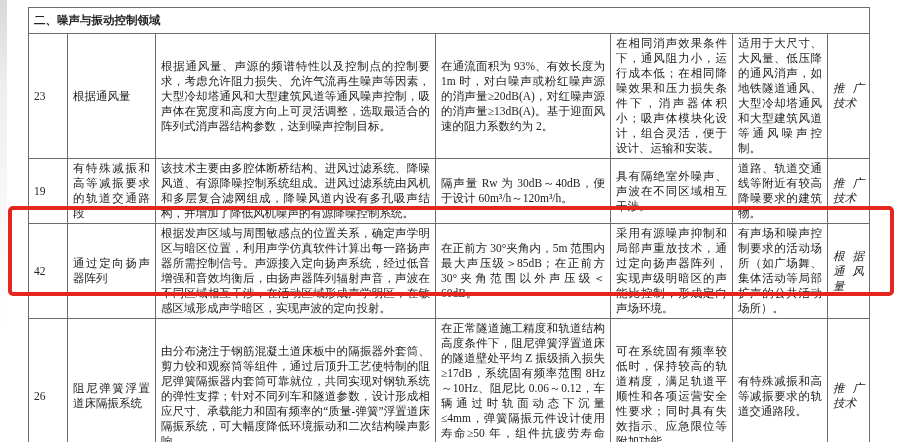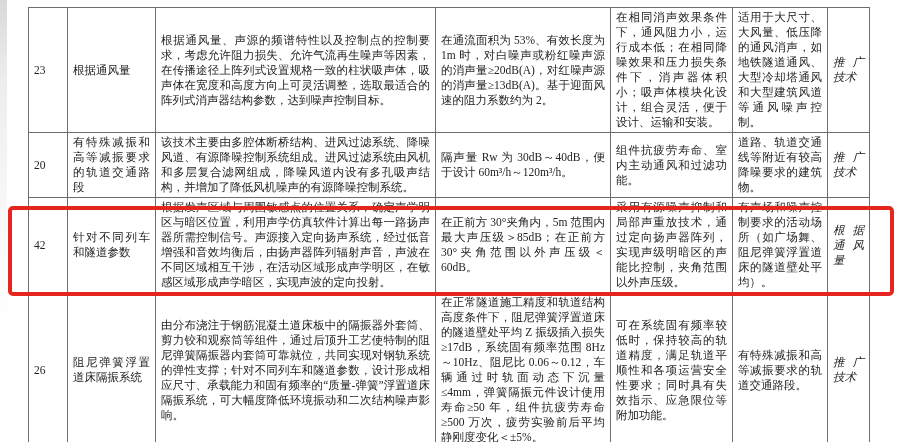--- a/index.html
+++ b/index.html
@@ -66,48 +66,51 @@
   <colgroup>
     <col style="width:39px">
     <col style="width:88px">
     <col style="width:280px">
     <col style="width:175px">
     <col style="width:122px">
     <col style="width:95px">
     <col style="width:42px">
   </colgroup>
   <tbody>
+    <tr>
+      <td class="section-header" colspan="7">二、噪声与振动控制领域</td>
+    </tr>
 
     <tr class="row-23">
       <td class="cell-no">23</td>
       <td class="cell-name">根据通风量</td>
-      <td>根据通风量、声源的频谱特性以及控制点的控制要求，考虑允许阻力损失、允许气流再生噪声等因素，在传播途径上阵列式设置规格一致的柱状吸声体，吸声体在宽度和高度方向上可灵活调整，选取最适合的阵列式消声器结构参数，达到噪声控制目标。</td>
-      <td>在通流面积为 53%、有效长度为 1m 时，对白噪声或粉红噪声源的消声量≥20dB(A)，对红噪声源的消声量≥13dB(A)。基于迎面风速的阻力系数约为 2。</td>
+      <td>根据通风量、声源的频谱特性以及控制点的控制要求，考虑允许阻力损失、允许气流再生噪声等因素，大型冷却塔通风和大型建筑风道等通风噪声控制，吸声体在宽度和高度方向上可灵活调整，选取最适合的阵列式消声器结构参数，达到噪声控制目标。</td>
+      <td>在通流面积为 93%、有效长度为 1m 时，对白噪声或粉红噪声源的消声量≥20dB(A)，对红噪声源的消声量≥13dB(A)。基于迎面风速的阻力系数约为 2。</td>
       <td>在相同消声效果条件下，通风阻力小，运行成本低；在相同降噪效果和压力损失条件下，消声器体积小；吸声体模块化设计，组合灵活，便于设计、运输和安装。</td>
       <td>适用于大尺寸、大风量、低压降的通风消声，如地铁隧道通风、大型冷却塔通风和大型建筑风道等通风噪声控制。</td>
       <td class="cell-type">推广技术</td>
     </tr>
 
     <tr class="row-24">
-      <td class="cell-no">20</td>
+      <td class="cell-no">19</td>
       <td class="cell-name">有特殊减振和高等减振要求的轨道交通路段</td>
       <td>该技术主要由多腔体断桥结构、进风过滤系统、降噪风道、有源降噪控制系统组成。进风过滤系统由风机和多层复合滤网组成，降噪风道内设有多孔吸声结构，并增加了降低风机噪声的有源降噪控制系统。</td>
       <td>隔声量 Rw 为 30dB～40dB，便于设计 60m³/h～120m³/h。</td>
-      <td>组件抗疲劳寿命、室内主动通风和过滤功能。</td>
+      <td>具有隔绝室外噪声、声波在不同区域相互干涉。</td>
       <td>道路、轨道交通线等附近有较高降噪要求的建筑物。</td>
       <td class="cell-type">推广技术</td>
     </tr>
 
     <tr class="row-25">
       <td class="cell-no">42</td>
-      <td class="cell-name">针对不同列车和隧道参数</td>
+      <td class="cell-name">通过定向扬声器阵列</td>
       <td>根据发声区域与周围敏感点的位置关系，确定声学明区与暗区位置，利用声学仿真软件计算出每一路扬声器所需控制信号。声源接入定向扬声系统，经过低音增强和音效均衡后，由扬声器阵列辐射声音，声波在不同区域相互干涉，在活动区域形成声学明区，在敏感区域形成声学暗区，实现声波的定向投射。</td>
       <td>在正前方 30°夹角内，5m 范围内最大声压级＞85dB；在正前方 30°夹角范围以外声压级＜60dB。</td>
-      <td>采用有源噪声抑制和局部声重放技术，通过定向扬声器阵列，实现声级明暗区的声能比控制，夹角范围以外声压级。</td>
-      <td>有声场和噪声控制要求的活动场所（如广场舞、阻尼弹簧浮置道床的隧道壁处平均）。</td>
+      <td>采用有源噪声抑制和局部声重放技术，通过定向扬声器阵列，实现声级明暗区的声能比控制，形成定向声场环境。</td>
+      <td>有声场和噪声控制要求的活动场所（如广场舞、集体活动等局部扩声的公共活动场所）。</td>
       <td class="cell-type">根据通风量</td>
     </tr>
 
     <tr class="row-26">
       <td class="cell-no">26</td>
       <td class="cell-name">阻尼弹簧浮置道床隔振系统</td>
       <td>由分布浇注于钢筋混凝土道床板中的隔振器外套筒、剪力铰和观察筒等组件，通过后顶升工艺使特制的阻尼弹簧隔振器内套筒可靠就位，共同实现对钢轨系统的弹性支撑；针对不同列车和隧道参数，设计形成相应尺寸、承载能力和固有频率的“质量-弹簧”浮置道床隔振系统，可大幅度降低环境振动和二次结构噪声影响。</td>
       <td class="tight">在正常隧道施工精度和轨道结构高度条件下，阻尼弹簧浮置道床的隧道壁处平均 Z 振级插入损失≥17dB，系统固有频率范围 8Hz～10Hz、阻尼比 0.06～0.12，车辆通过时轨面动态下沉量≤4mm，弹簧隔振元件设计使用寿命≥50 年，组件抗疲劳寿命≥500 万次，疲劳实验前后平均静刚度变化＜±5%。</td>
       <td>可在系统固有频率较低时，保持较高的轨道精度，满足轨道平顺性和各项运营安全性要求；同时具有失效指示、应急限位等附加功能。</td>
       <td>有特殊减振和高等减振要求的轨道交通路段。</td>

